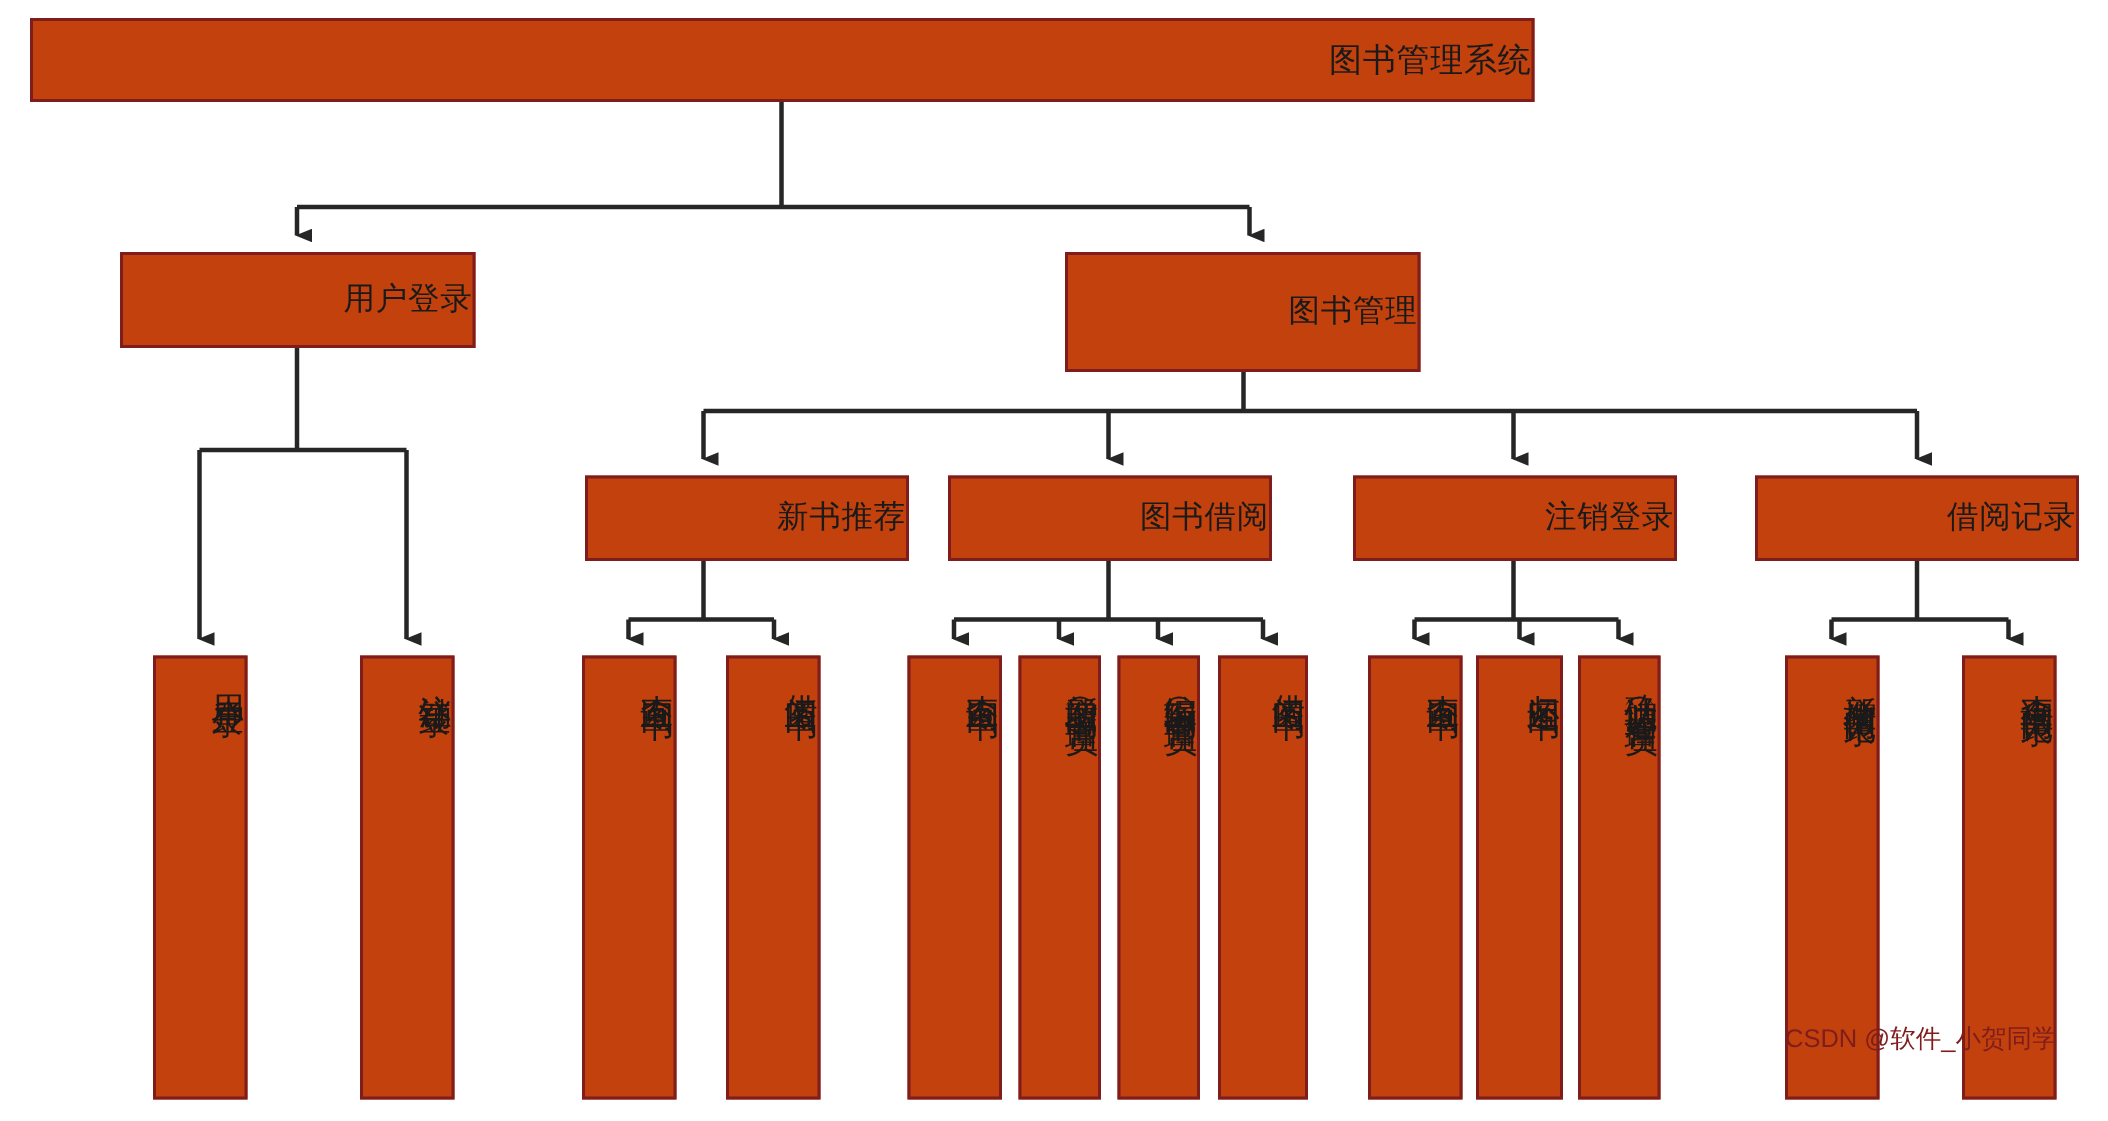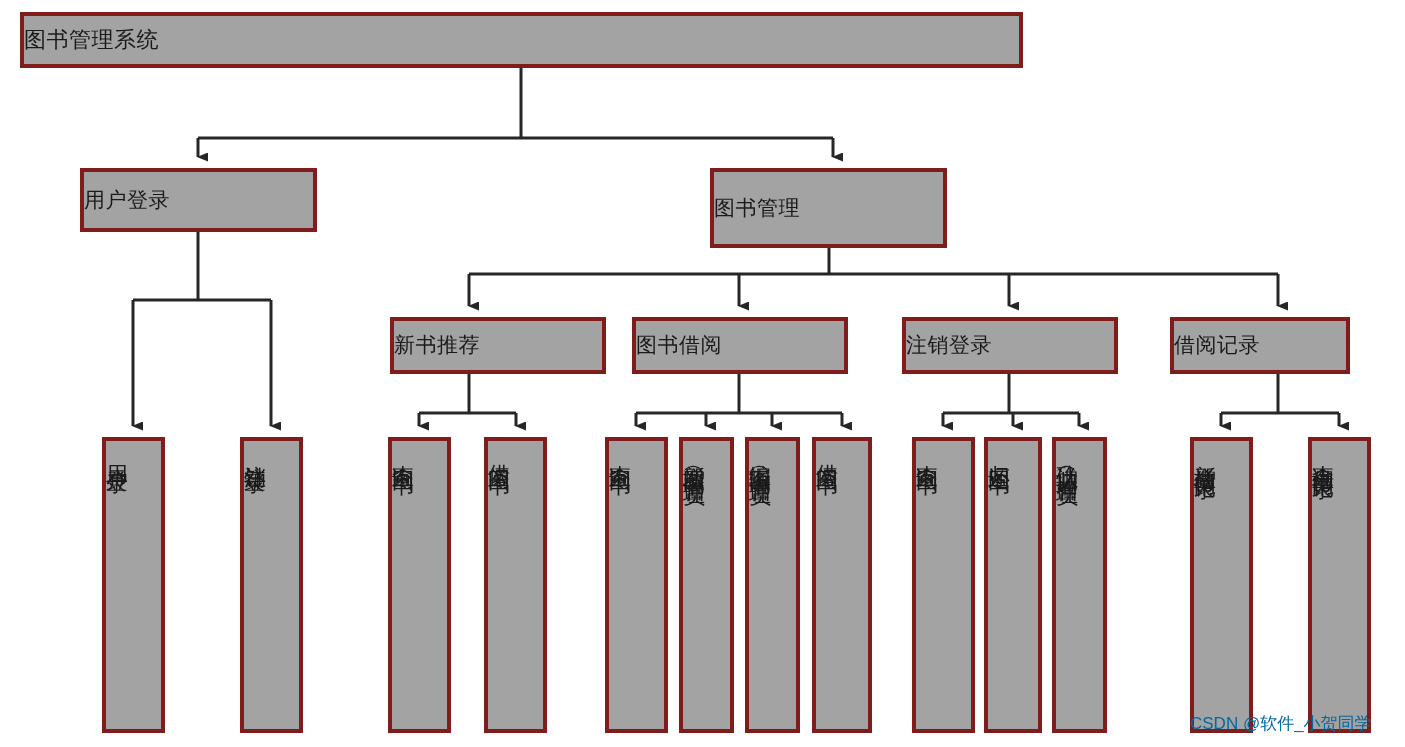--- a/index.html
+++ b/index.html
@@ -22,25 +22,25 @@
     position: absolute;
     left: 0;
     top: 0;
     width: 1405px;
     height: 747px;
     pointer-events: none;
   }
   .node {
     position: absolute;
     box-sizing: border-box;
-    border: 4px solid #7f1d1d;
-    background: #a3a3a3;
+    border: 2px solid #7f1d1d;
+    background: #c2410c;
     display: flex;
     align-items: center;
-    justify-content: flex-start;
+    justify-content: flex-end;
     color: #1a1a1a;
     z-index: 2;
   }
   .node .lbl {
     display: block;
     line-height: 1.18;
     letter-spacing: 0.5px;
   }
   .node.horiz .lbl {
     font-size: 21px;
@@ -58,23 +58,23 @@
     text-orientation: upright;
     font-size: 22px;
     letter-spacing: 3px;
     line-height: 1;
     white-space: nowrap;
     transform: none;
   }
   .watermark {
     position: absolute;
     left: 1190px;
-    top: 712px;
+    top: 681px;
     font-size: 17px;
-    color: #0369a1;
+    color: #7f1d1d;
     white-space: nowrap;
     z-index: 5;
     font-family: "Liberation Sans", "DejaVu Sans", sans-serif;
   }
 </style>
 </head>
 <body>
 
 <div id="canvas">
 
@@ -141,21 +141,21 @@
 
   <div class="node horiz" style="left:362px; top:317px; width:216px; height:57px;margin-left:28px;">
     <span class="lbl">新书推荐</span>
   </div>
   <div class="node horiz" style="left:632px; top:317px; width:216px; height:57px;">
     <span class="lbl">图书借阅</span>
   </div>
   <div class="node horiz" style="left:902px; top:317px; width:216px; height:57px;">
     <span class="lbl">注销登录</span>
   </div>
-  <div class="node horiz" style="left:1170px; top:317px; width:180px; height:57px;">
+  <div class="node horiz" style="left:1170px; top:317px; width:216px; height:57px;">
     <span class="lbl">借阅记录</span>
   </div>
 
   <div class="node leaf" style="left:102px; top:437px; width:63px; height:296px;">
     <span class="lbl">用户登录</span>
   </div>
   <div class="node leaf" style="left:240px; top:437px; width:63px; height:296px;">
     <span class="lbl">注销登录</span>
   </div>
 

